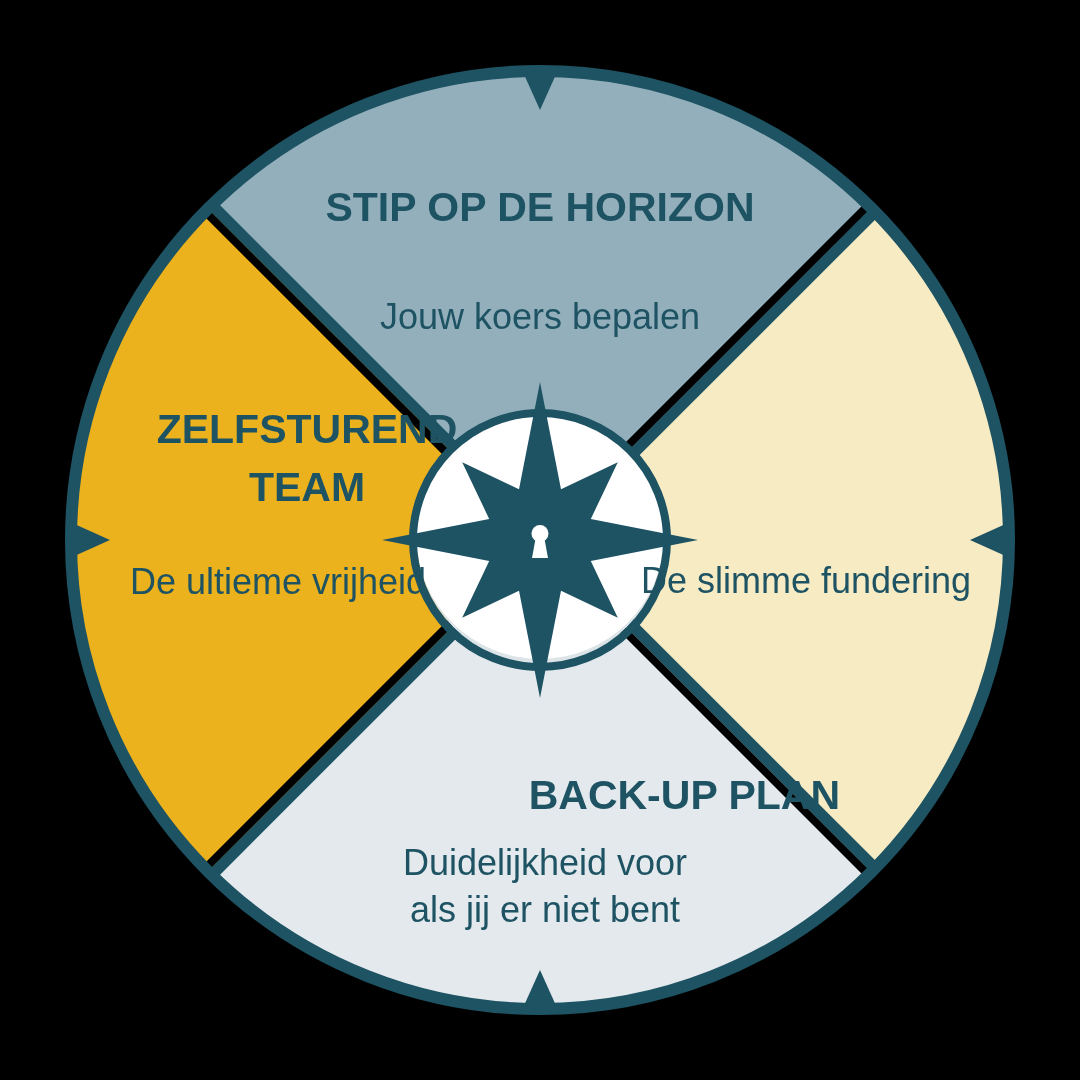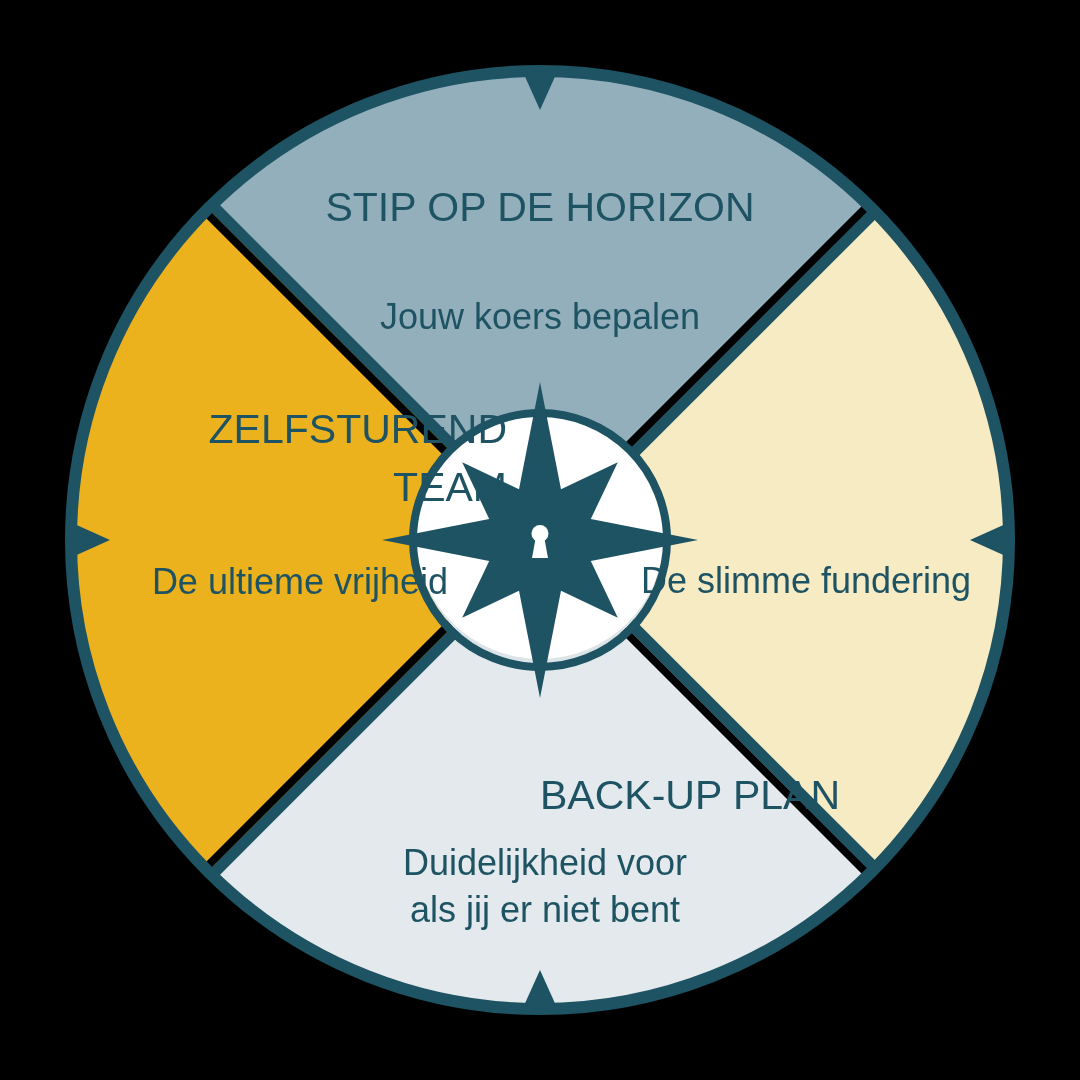--- a/index.html
+++ b/index.html
@@ -19,35 +19,35 @@
   #diagram-svg {
     position: absolute;
     left: 0;
     top: 0;
   }
   .q-text {
     position: absolute;
     color: var(--text, #1e5363);
   }
   .q-title {
-    font-weight: normal;
+    font-weight: bold;
     font-size: 41px;
     letter-spacing: 0px;
     line-height: 58px;
   }
   .q-title.single {
     line-height: 50px;
   }
   .q-sub {
     font-weight: normal;
     font-size: 36px;
     line-height: 44px;
   }
   .center-text { text-align: center; }
-  .left-text { text-align: right; }
+  .left-text { text-align: center; }
 </style>
 </head>
 <body>
 
 <div id="stage">
 
   <svg id="diagram-svg" width="1080" height="1080" viewBox="0 0 1080 1080">
 
     <path d="M540,540 L211.9,211.9 A464,464 0 0 1 868.1,211.9 Z" fill="#94afbc"></path>
     <path d="M540,540 L868.1,211.9 A464,464 0 0 1 868.1,868.1 Z" fill="#f7ebc4"></path>

